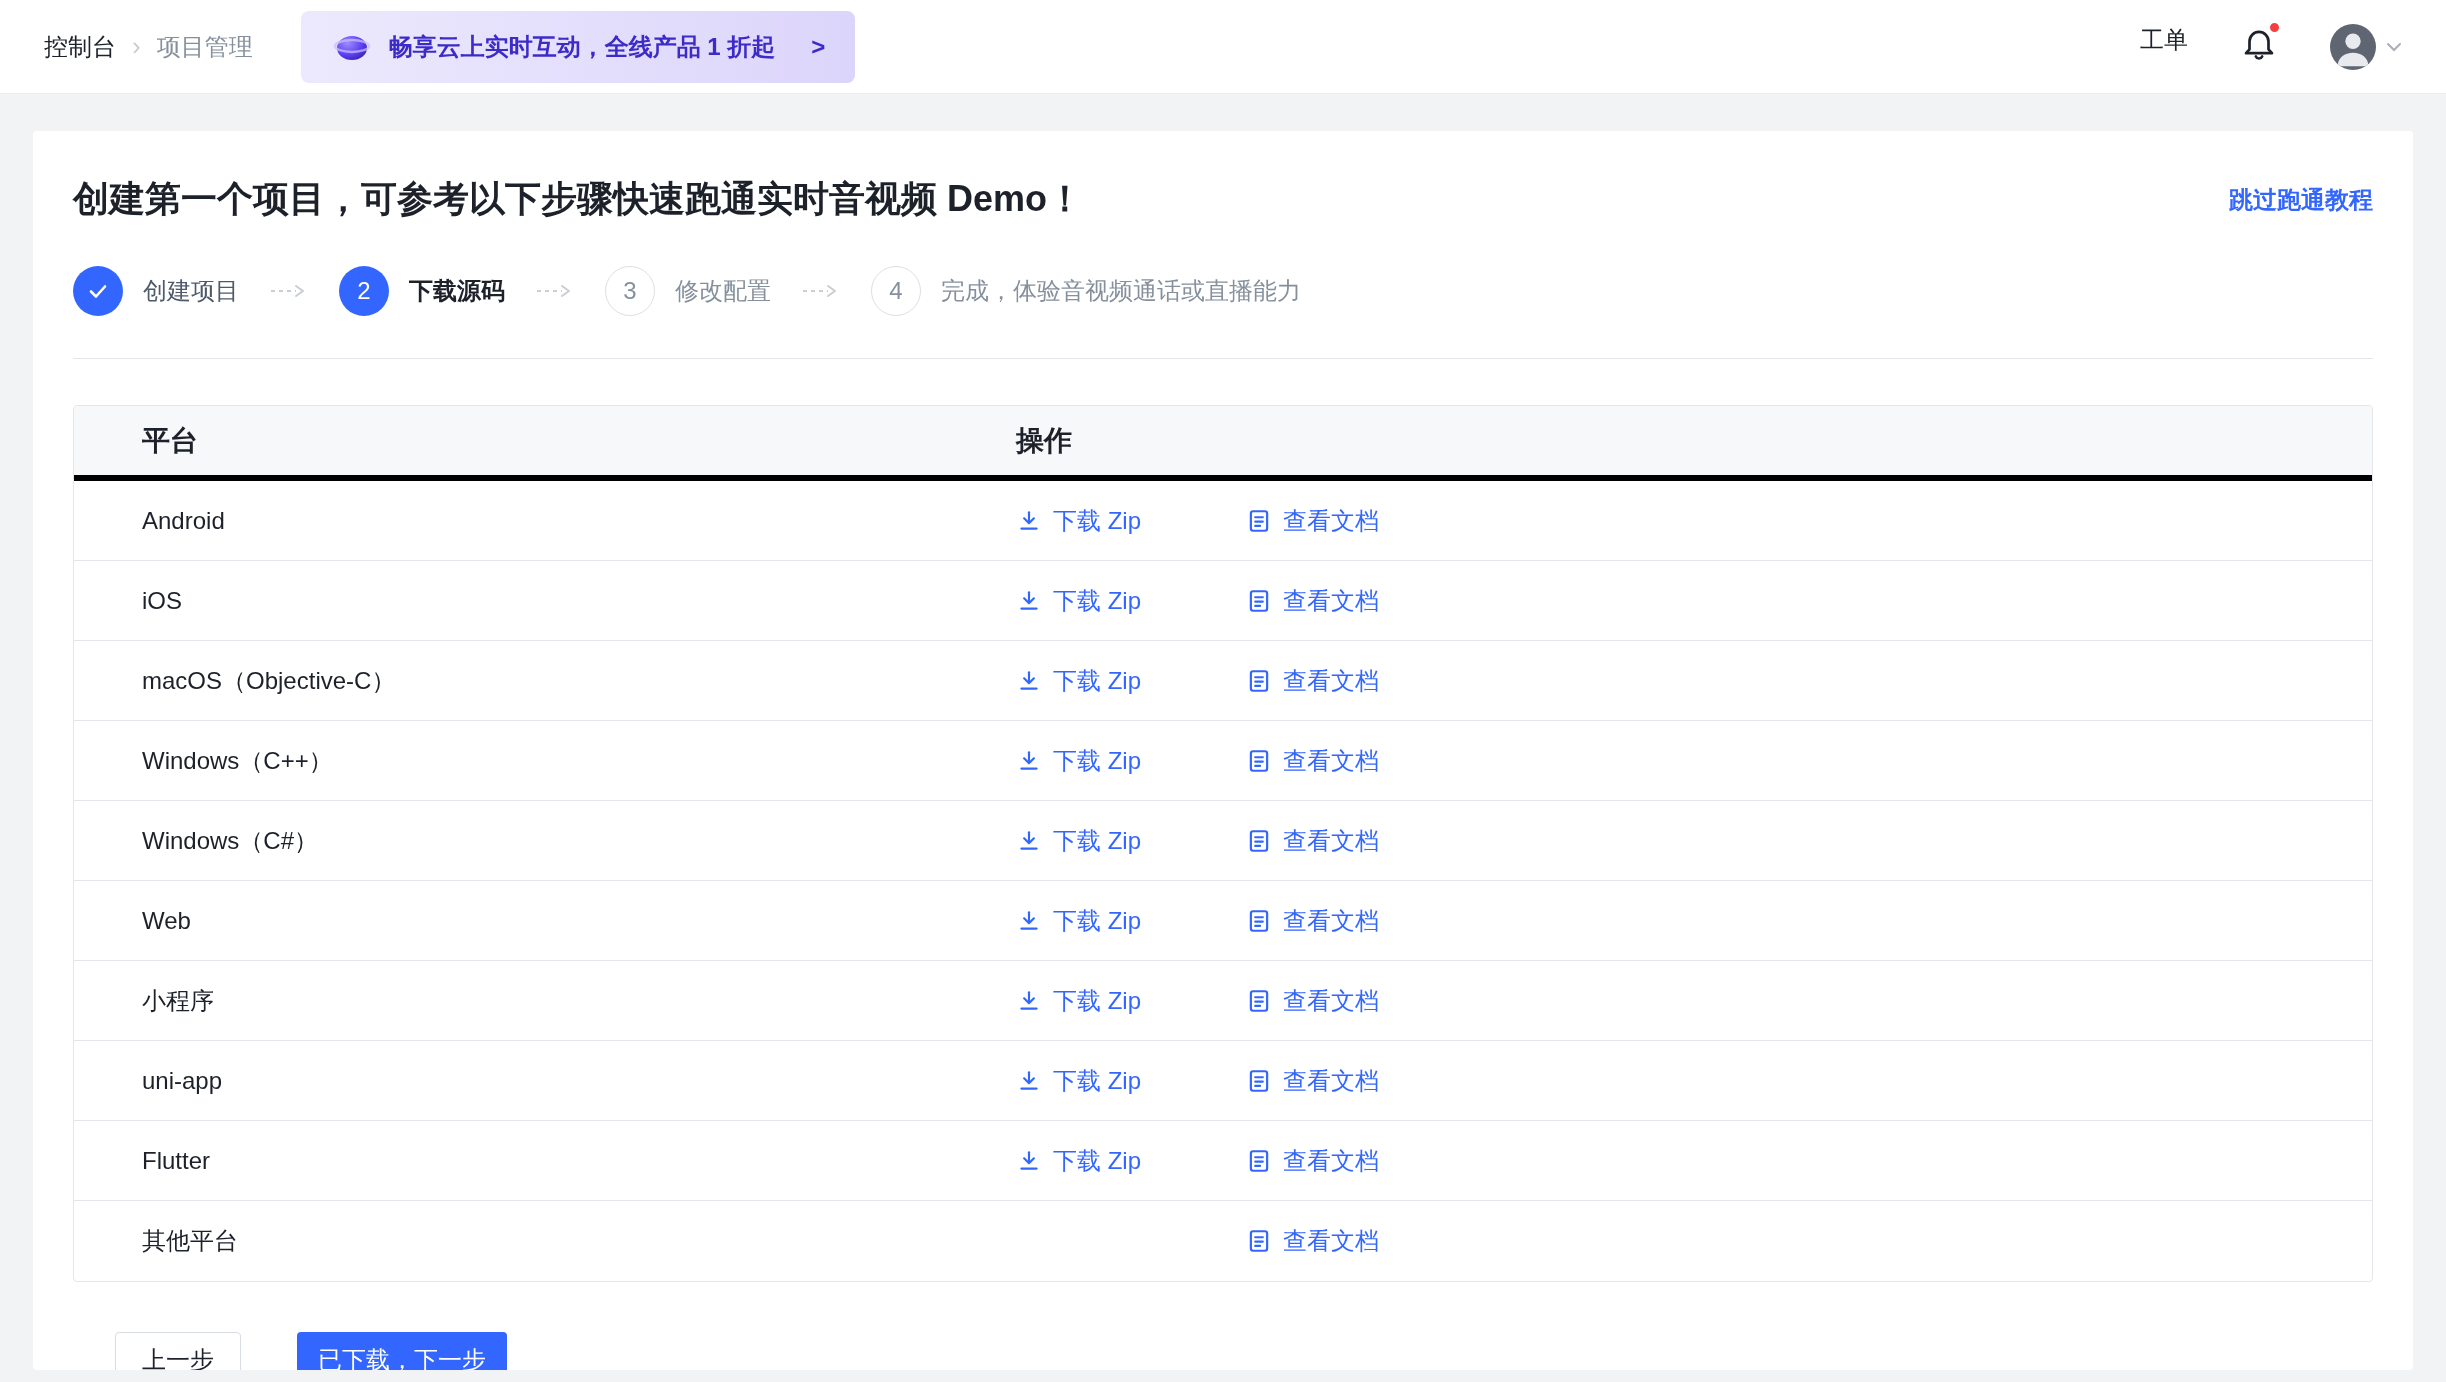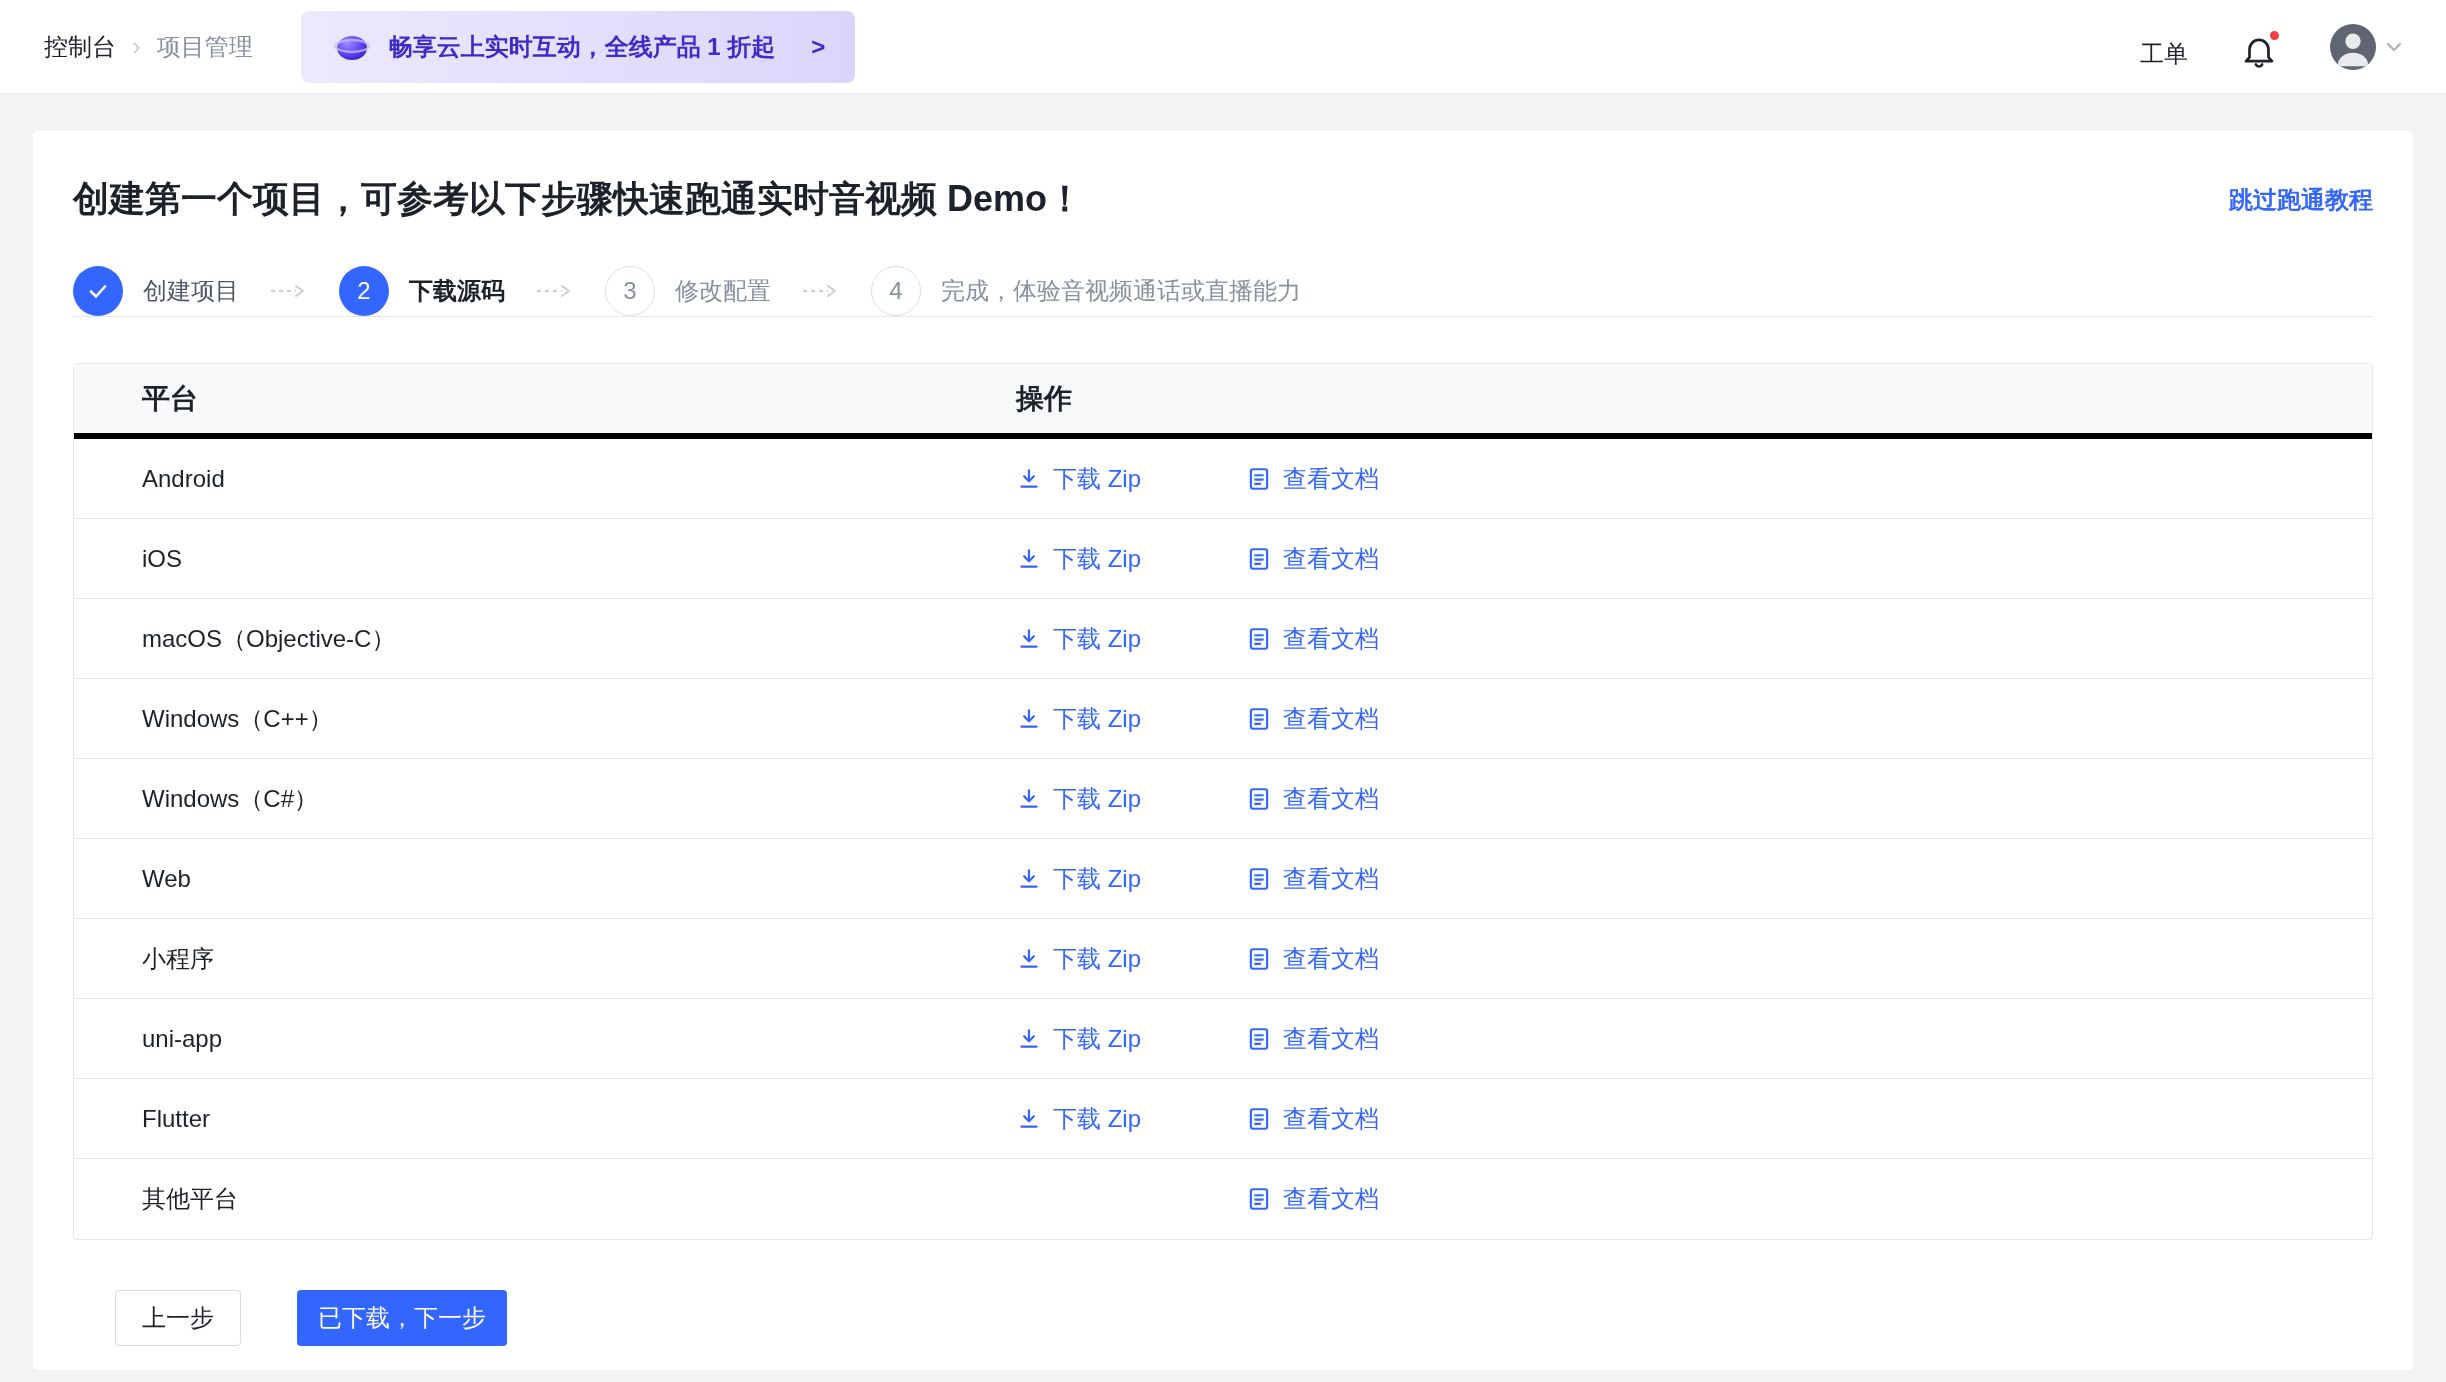--- a/index.html
+++ b/index.html
@@ -24,21 +24,21 @@
   .crumb-current { color: #86909c; }
   .promo-banner {
     margin-left: 48px; height: 72px;
     display: flex; align-items: center; gap: 16px;
     padding: 0 30px; border-radius: 8px;
     background: linear-gradient(90deg, #ecE9fd, #dcd5fb);
     cursor: pointer;
   }
   .promo-text { color: var(--banner_text, #3d2bc8); font-weight: bold; font-size: 24px; }
   .promo-arrow { color: var(--banner_text, #3d2bc8); font-weight: bold; font-size: 24px; margin-left: 20px; }
-  .topbar-right { margin-left: auto; display: flex; align-items: flex-end; gap: 52px; }
+  .topbar-right { margin-left: auto; display: flex; align-items: flex-start; gap: 52px; }
   .ticket-link { font-size: 24px; color: #1d2129; cursor: pointer; }
   .bell-wrap { position: relative; width: 38px; height: 38px; cursor: pointer; }
   .bell-dot {
     position: absolute; top: -4px; right: -4px;
     width: 15px; height: 15px; border-radius: 50%;
     background: var(--notification_dot, #f53f3f);
     border: 3px solid #fff;
   }
   .avatar-wrap { display: flex; align-items: center; gap: 10px; cursor: pointer; }
   .avatar {
@@ -51,21 +51,21 @@
   .card {
     background: #ffffff; border-radius: 4px;
     height: 1239px; padding: 0 40px; overflow: hidden;
   }
   .guide-header { display: flex; align-items: center; justify-content: space-between; padding-top: 44px; }
   .guide-title { font-size: 36px; font-weight: bold; }
   .skip-link { font-size: 24px; font-weight: bold; color: var(--primary, #3366ff); cursor: pointer; }
   
   .stepper {
     display: flex; align-items: center;
-    margin-top: 42px; 
+    margin-top: 42px; padding-bottom: 42px;
     border-bottom: 1px solid #e5e6eb;
   }
   .step { display: flex; align-items: center; }
   .step-circle {
     width: 50px; height: 50px; border-radius: 50%;
     display: flex; align-items: center; justify-content: center;
     font-size: 24px; flex: 0 0 auto;
   }
   .step.done .step-circle, .step.active .step-circle { background: var(--primary, #3366ff); color: #fff; }
   .step.pending .step-circle { background: #fff; border: 1px solid #dcdfe5; color: #86909c; }

